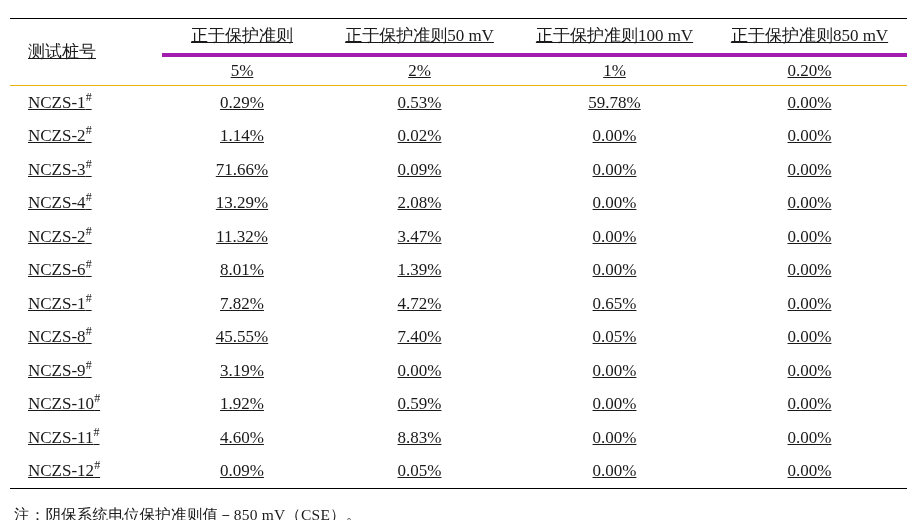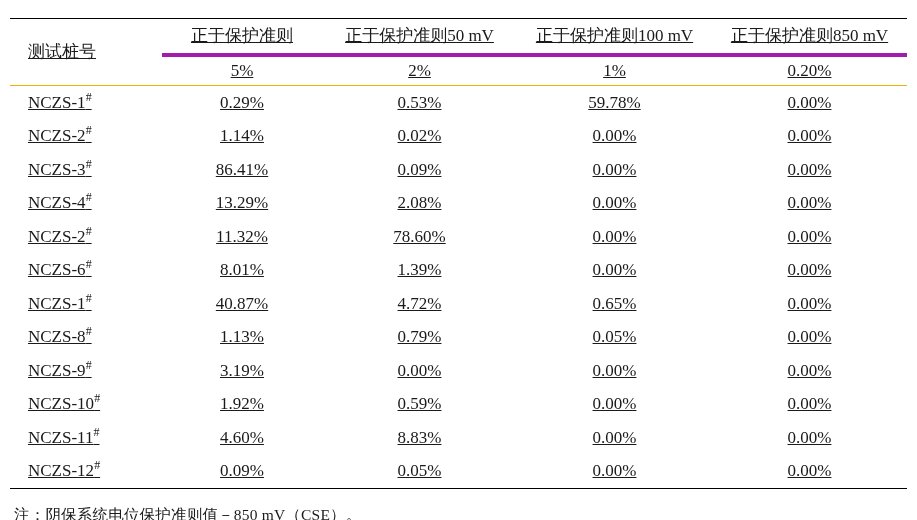--- a/index.html
+++ b/index.html
@@ -132,57 +132,57 @@
       </tr>
       <tr>
         <td class="stub-cell"><span>NCZS-2</span><sup class="hash">#</sup></td>
         <td>1.14%</td>
         <td>0.02%</td>
         <td>0.00%</td>
         <td>0.00%</td>
       </tr>
       <tr>
         <td class="stub-cell"><span>NCZS-3</span><sup class="hash">#</sup></td>
-        <td>86.41%</td>
+        <td>71.66%</td>
         <td>0.09%</td>
         <td>0.00%</td>
         <td>0.00%</td>
       </tr>
       <tr>
         <td class="stub-cell"><span>NCZS-4</span><sup class="hash">#</sup></td>
         <td>13.29%</td>
         <td>2.08%</td>
         <td>0.00%</td>
         <td>0.00%</td>
       </tr>
       <tr>
         <td class="stub-cell"><span>NCZS-2</span><sup class="hash">#</sup></td>
         <td>11.32%</td>
-        <td>78.60%</td>
+        <td>3.47%</td>
         <td>0.00%</td>
         <td>0.00%</td>
       </tr>
       <tr>
         <td class="stub-cell"><span>NCZS-6</span><sup class="hash">#</sup></td>
         <td>8.01%</td>
         <td>1.39%</td>
         <td>0.00%</td>
         <td>0.00%</td>
       </tr>
       <tr>
         <td class="stub-cell"><span>NCZS-1</span><sup class="hash">#</sup></td>
-        <td>40.87%</td>
+        <td>7.82%</td>
         <td>4.72%</td>
         <td>0.65%</td>
         <td>0.00%</td>
       </tr>
       <tr>
         <td class="stub-cell"><span>NCZS-8</span><sup class="hash">#</sup></td>
-        <td>1.13%</td>
-        <td>0.79%</td>
+        <td>45.55%</td>
+        <td>7.40%</td>
         <td>0.05%</td>
         <td>0.00%</td>
       </tr>
       <tr>
         <td class="stub-cell"><span>NCZS-9</span><sup class="hash">#</sup></td>
         <td>3.19%</td>
         <td>0.00%</td>
         <td>0.00%</td>
         <td>0.00%</td>
       </tr>

